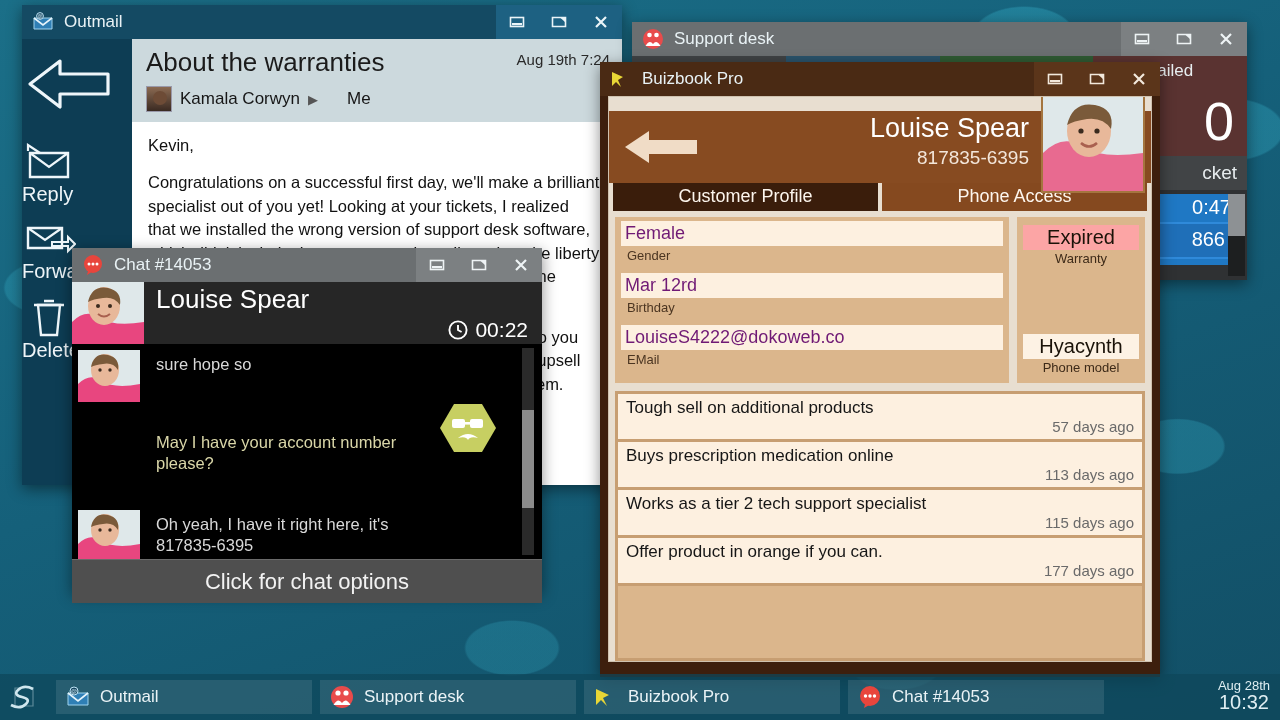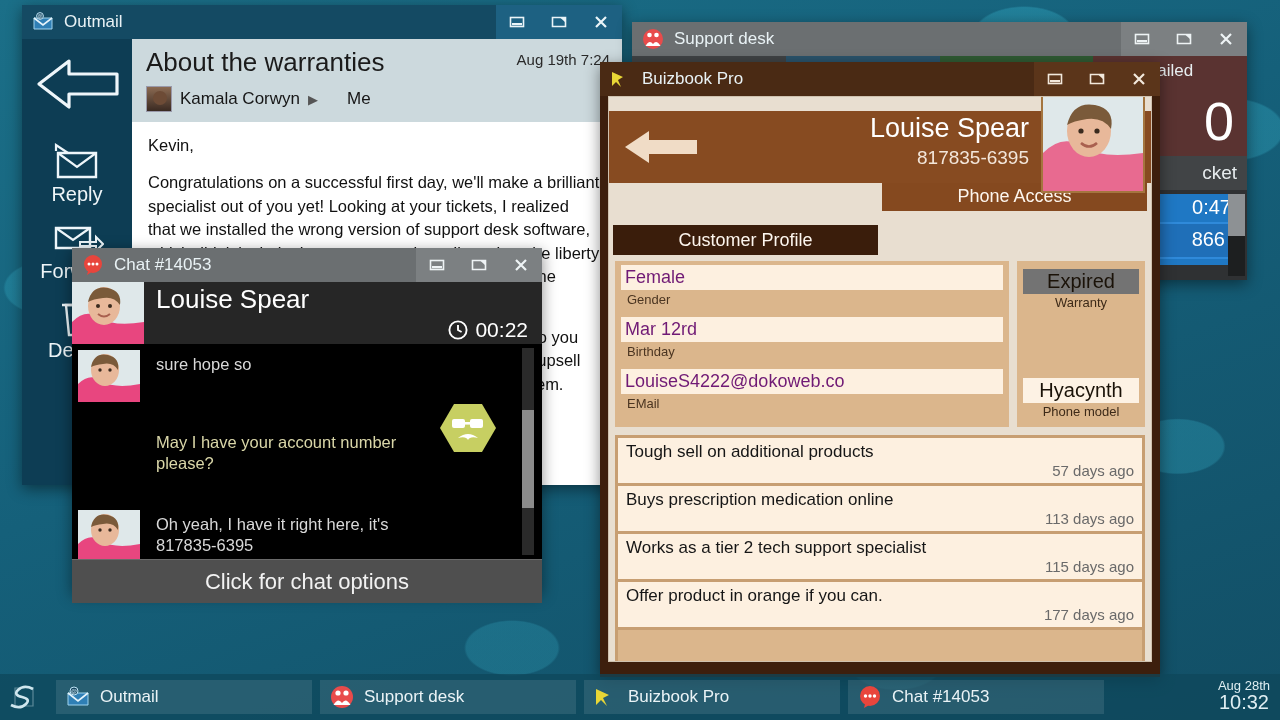--- a/index.html
+++ b/index.html
@@ -40,21 +40,21 @@
   .winbtn { width:42px; height:100%; display:flex; align-items:center; justify-content:center; }
   .winbtn svg { display:block; }
 
   
   #outmail { left:22px; top:5px; width:600px; height:480px; background:#0d3d54; }
   #outmail .titlebar { background:#144a63; }
   #outmail .winbtn { background:#1d6182; }
   #outmail-body { display:flex; height:446px; }
   #om-side { width:110px; background:#0d3d54; padding-top:16px;
              display:flex; flex-direction:column; align-items:center; }
-  .om-act { width:100%; text-align:center; color:#eef5f8; margin-bottom:14px; }
+  .om-act { width:100%; text-align:left; color:#eef5f8; margin-bottom:14px; }
   .om-act .lbl { font-size:20px; margin-top:-4px; }
   #om-main { flex:1; background:#fff; display:flex; flex-direction:column; }
   #om-head { background:#ccd9dd; padding:8px 14px 10px 14px; position:relative; }
   #om-subject { font-size:26px; color:#1b1b1b; }
   #om-date { position:absolute; right:12px; top:12px; font-size:15px; color:#2a2a2a; }
   #om-from { display:flex; align-items:center; margin-top:8px; gap:8px; }
   .om-avatar { width:26px; height:26px; background:linear-gradient(180deg,#8b6a52,#3a2a22); flex:0 0 26px;
                border:1px solid #99a; position:relative; overflow:hidden; }
   .om-avatar::after{content:"";position:absolute;left:6px;top:4px;width:14px;height:14px;border-radius:50%;
                background:#6d4b36;}
@@ -97,31 +97,31 @@
   #bb-back { position:absolute; left:14px; top:16px; }
   #bb-name { position:absolute; right:122px; top:2px; text-align:right;
              color:#fff; font-size:27px; }
   #bb-phone { position:absolute; right:122px; top:36px; text-align:right;
               color:#f3e6da; font-size:19px; }
   #bb-photo { position:absolute; right:6px; top:-22px; width:104px; height:104px;
               border:2px solid #a4753f; overflow:hidden; background:#cfd6d8; }
   #bb-tabs { display:flex; gap:4px; padding:0 4px; margin-top:-2px; }
   .bbtab { flex:1; height:30px; display:flex; align-items:center; justify-content:center;
            color:#fdf6ee; font-size:18px; }
-  .bbtab.sel { background:#3a1d0b;margin-top:44px; }
+  .bbtab.sel { background:#3a1d0b; }
   .bbtab.alt { background:#85491f; }
   #bb-cols { display:flex; gap:8px; padding:6px 6px 0 6px; }
   #bb-fields { flex:1; background:#dbb68c; padding:4px 6px 6px 6px; }
   .fld { margin-bottom:4px; }
   .fld .v { background:#fdf0e0; color:#701a75; font-size:18px; padding:2px 4px; }
   .fld .k { color:#4b3521; font-size:13px; padding:2px 6px 6px 6px; }
   #bb-right { width:128px; background:#dbb68c; padding:8px 6px; display:flex;
               flex-direction:column; justify-content:space-between; }
   .chip { text-align:center; }
-  .chip .v { background:#737373; color:#1a1208; font-size:20px; padding:1px 2px; }
+  .chip .v { background:#fca5a5; color:#1a1208; font-size:20px; padding:1px 2px; }
   .chip .k { color:#3d2a18; font-size:13px; padding-top:1px; }
   .chip.white .v { background:#fdf2e4; }
   #bb-notes { margin:8px 6px 0 6px; background:#dbb68c; border:3px solid #c79e72;
               height:270px; overflow:hidden; }
   .note { background:#fdf0e0; border-bottom:3px solid #c79e72; padding:4px 8px 2px 8px; }
   .note .t { font-size:17px; color:#161616; }
   .note .d { font-size:15px; color:#6a6a6a; text-align:right; padding-bottom:2px; }
 
   
   #chat { left:72px; top:248px; width:470px; height:344px; background:#3a3a3a; }

